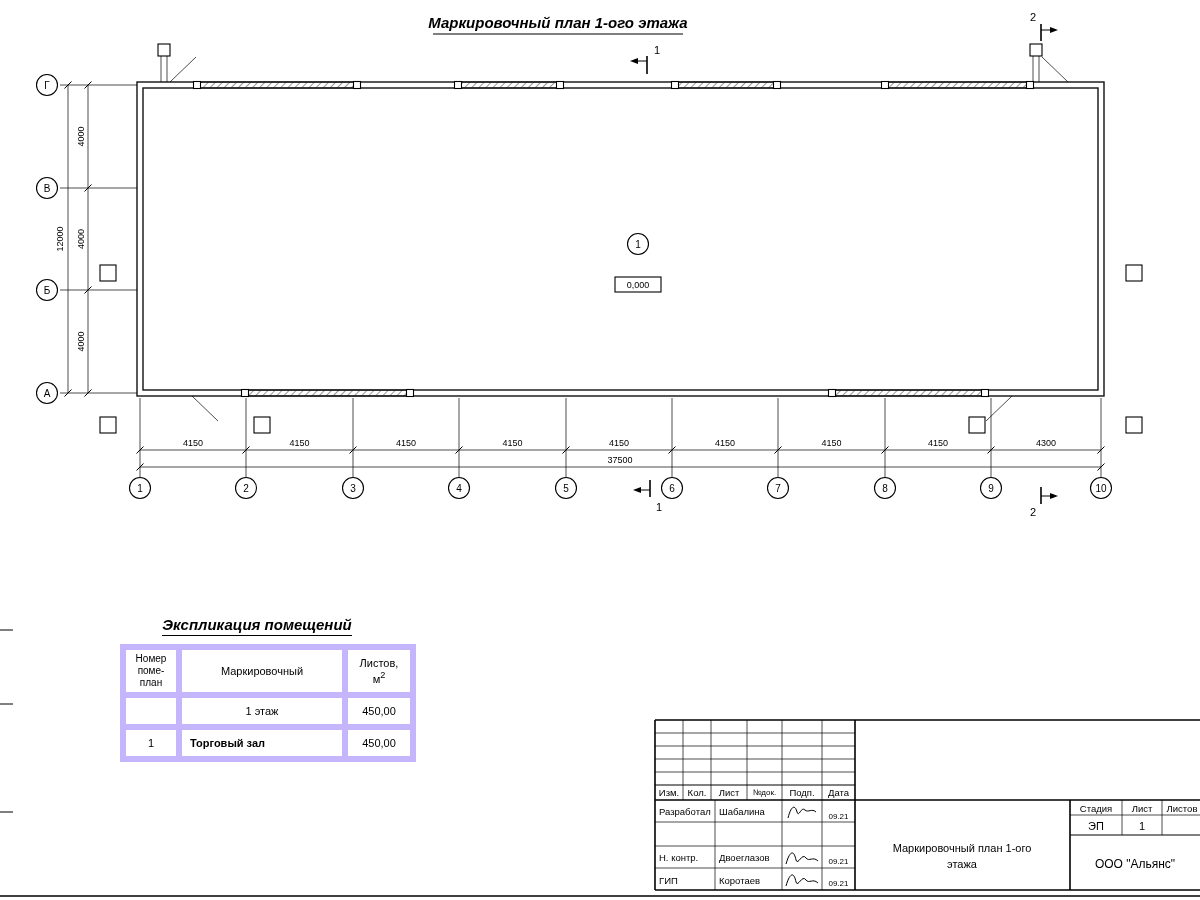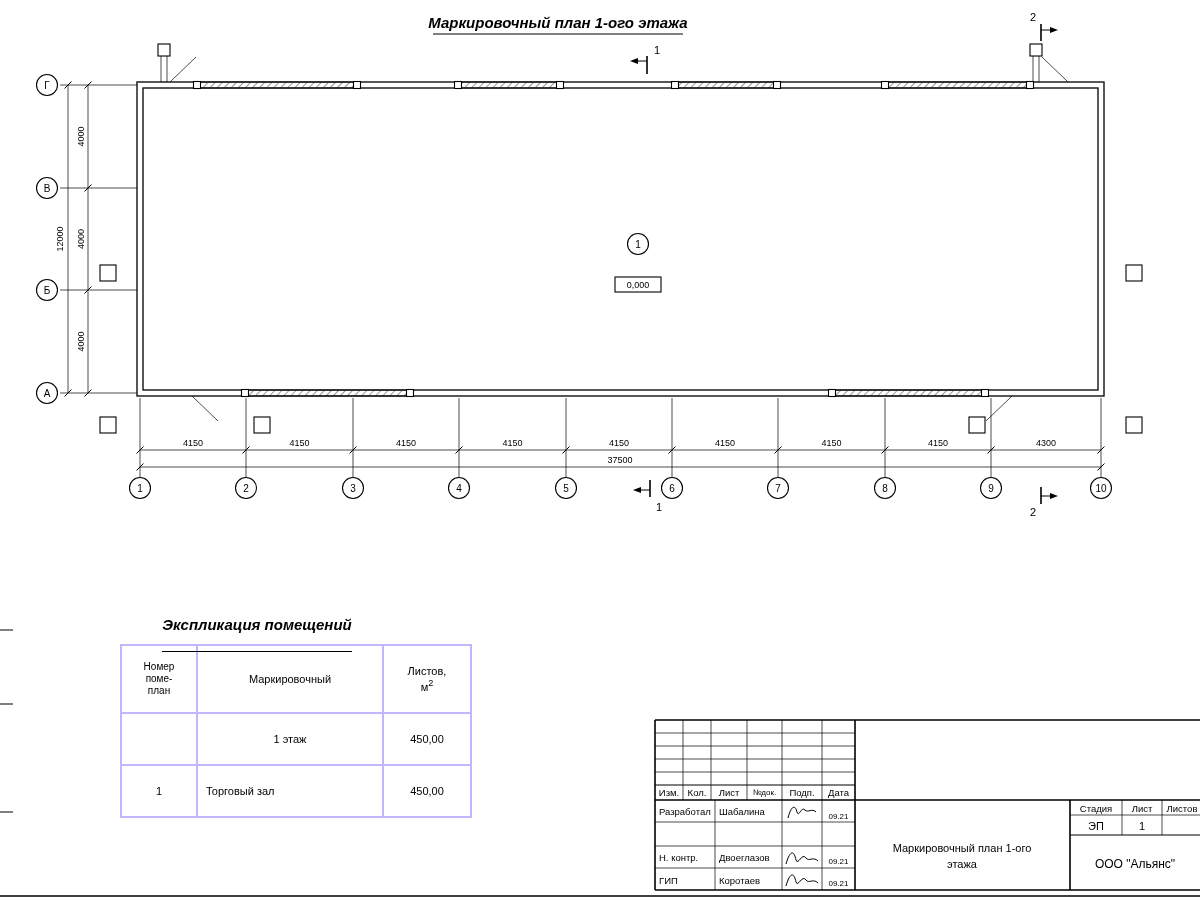--- a/index.html
+++ b/index.html
@@ -16,30 +16,30 @@
   .t-ax{font-size:10px;}
   .t-sec{font-size:11px;}
   .t-tb{font-size:9.5px;}
   .t-tbs{font-size:8px;}
   .t-doc{font-size:11px;}
   .t-co{font-size:12px;}
   .sig{stroke:#000;stroke-width:1;fill:none;}
 
   .schedule{position:absolute;left:120px;top:616px;width:274px;}
   .schedule-title{text-align:center;margin-bottom:11px;font-style:italic;font-weight:bold;font-size:15px;}
-  .schedule-title span{border-bottom:1.2px solid #000;padding-bottom:18px;}
+  .schedule-title span{border-bottom:1.2px solid #000;padding-bottom:2px;}
   .schedule table{border-collapse:collapse;width:272px;table-layout:fixed;}
-  .schedule td{border:2px solid #c4b5fd;font-size:11px;text-align:center;vertical-align:middle;color:#000;padding:12px;}
+  .schedule td{border:6px solid #c4b5fd;font-size:11px;text-align:center;vertical-align:middle;color:#000;padding:0;}
   .schedule .head td{height:42px;font-size:11px;line-height:12px;}
   .schedule .c1{width:50px;}
   .schedule .head .c1{font-size:10px;}
   .schedule .c2{width:160px;}
   .schedule .c3{width:62px;}
   .schedule .row td{height:26px;}
-  .schedule .tleft{text-align:left;padding-left:8px;}
+  .schedule .tleft{text-align:left;padding-left:8px;font-weight:bold;}
 </style>
 </head>
 <body>
 
 <svg width="1200" height="900" viewBox="0 0 1200 900">
   <defs>
     <pattern id="hatch" patternUnits="userSpaceOnUse" width="5" height="5" patternTransform="rotate(45)">
       <line x1="0" y1="0" x2="0" y2="5" stroke="#333" stroke-width="1"></line>
     </pattern>
   </defs>

